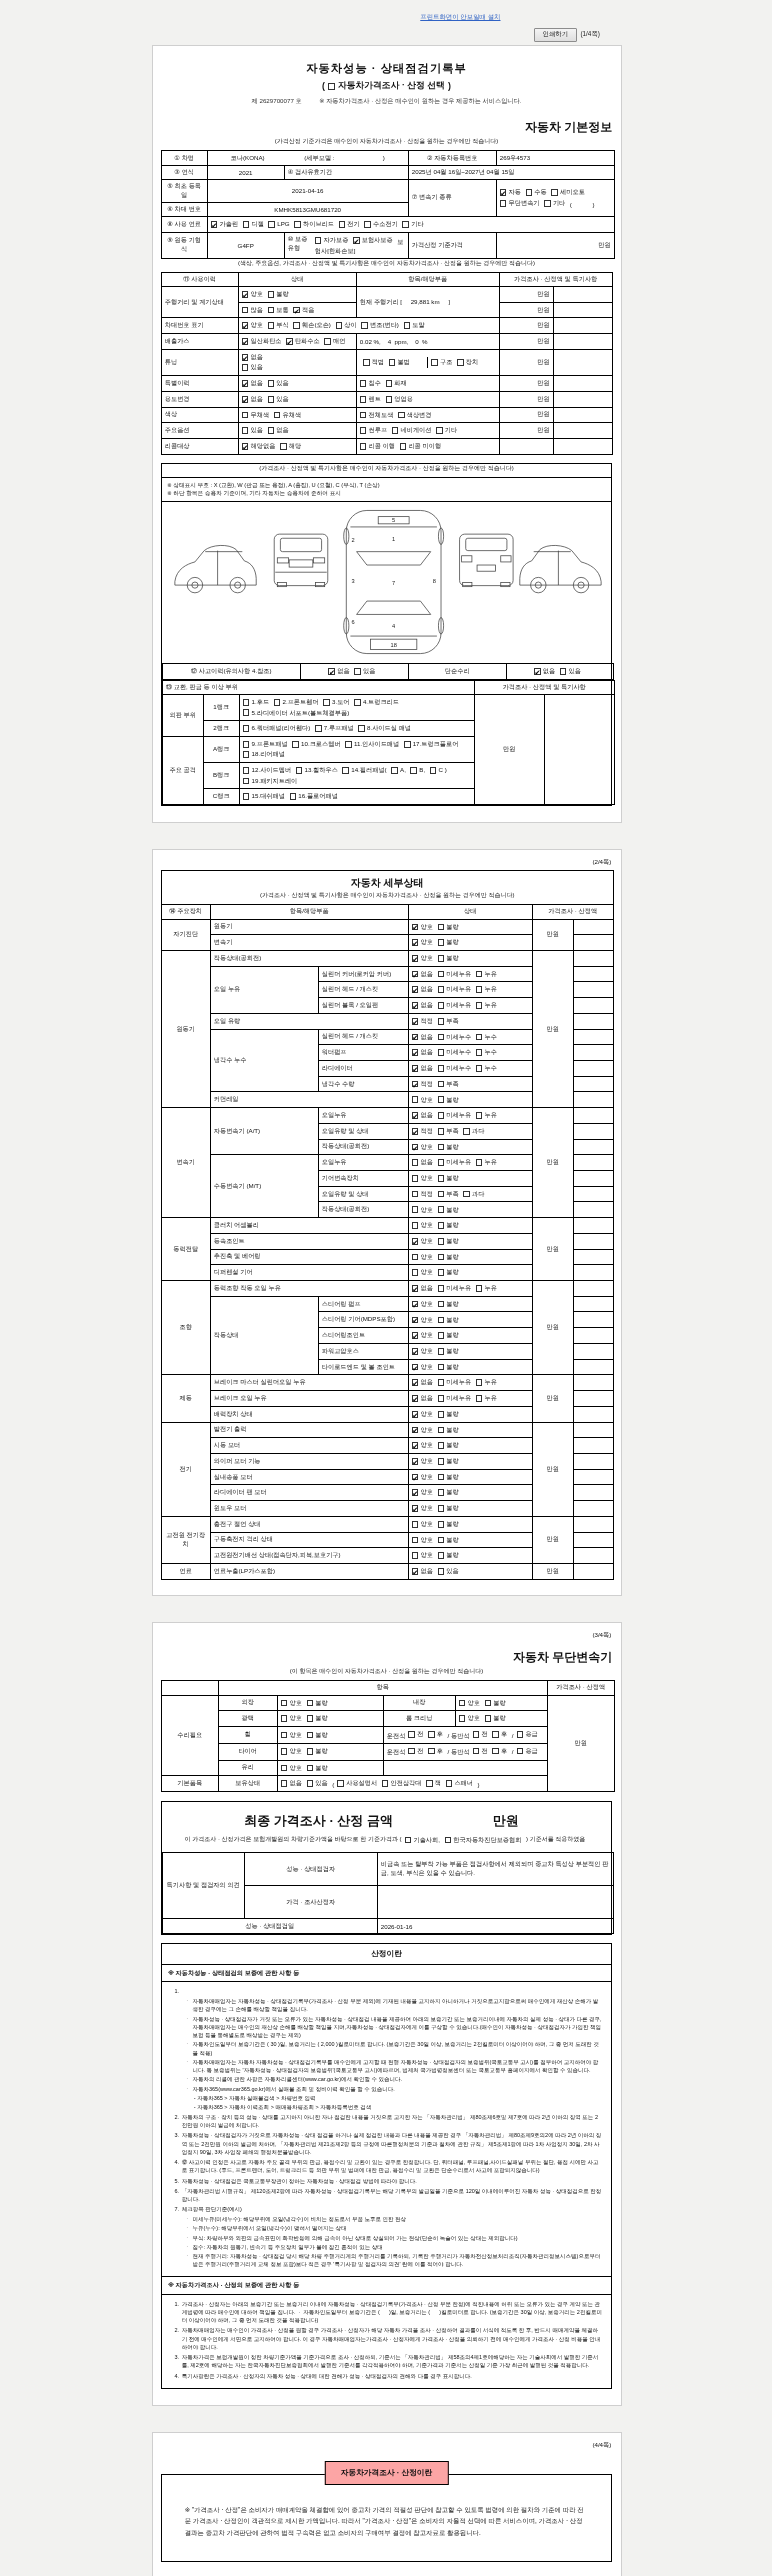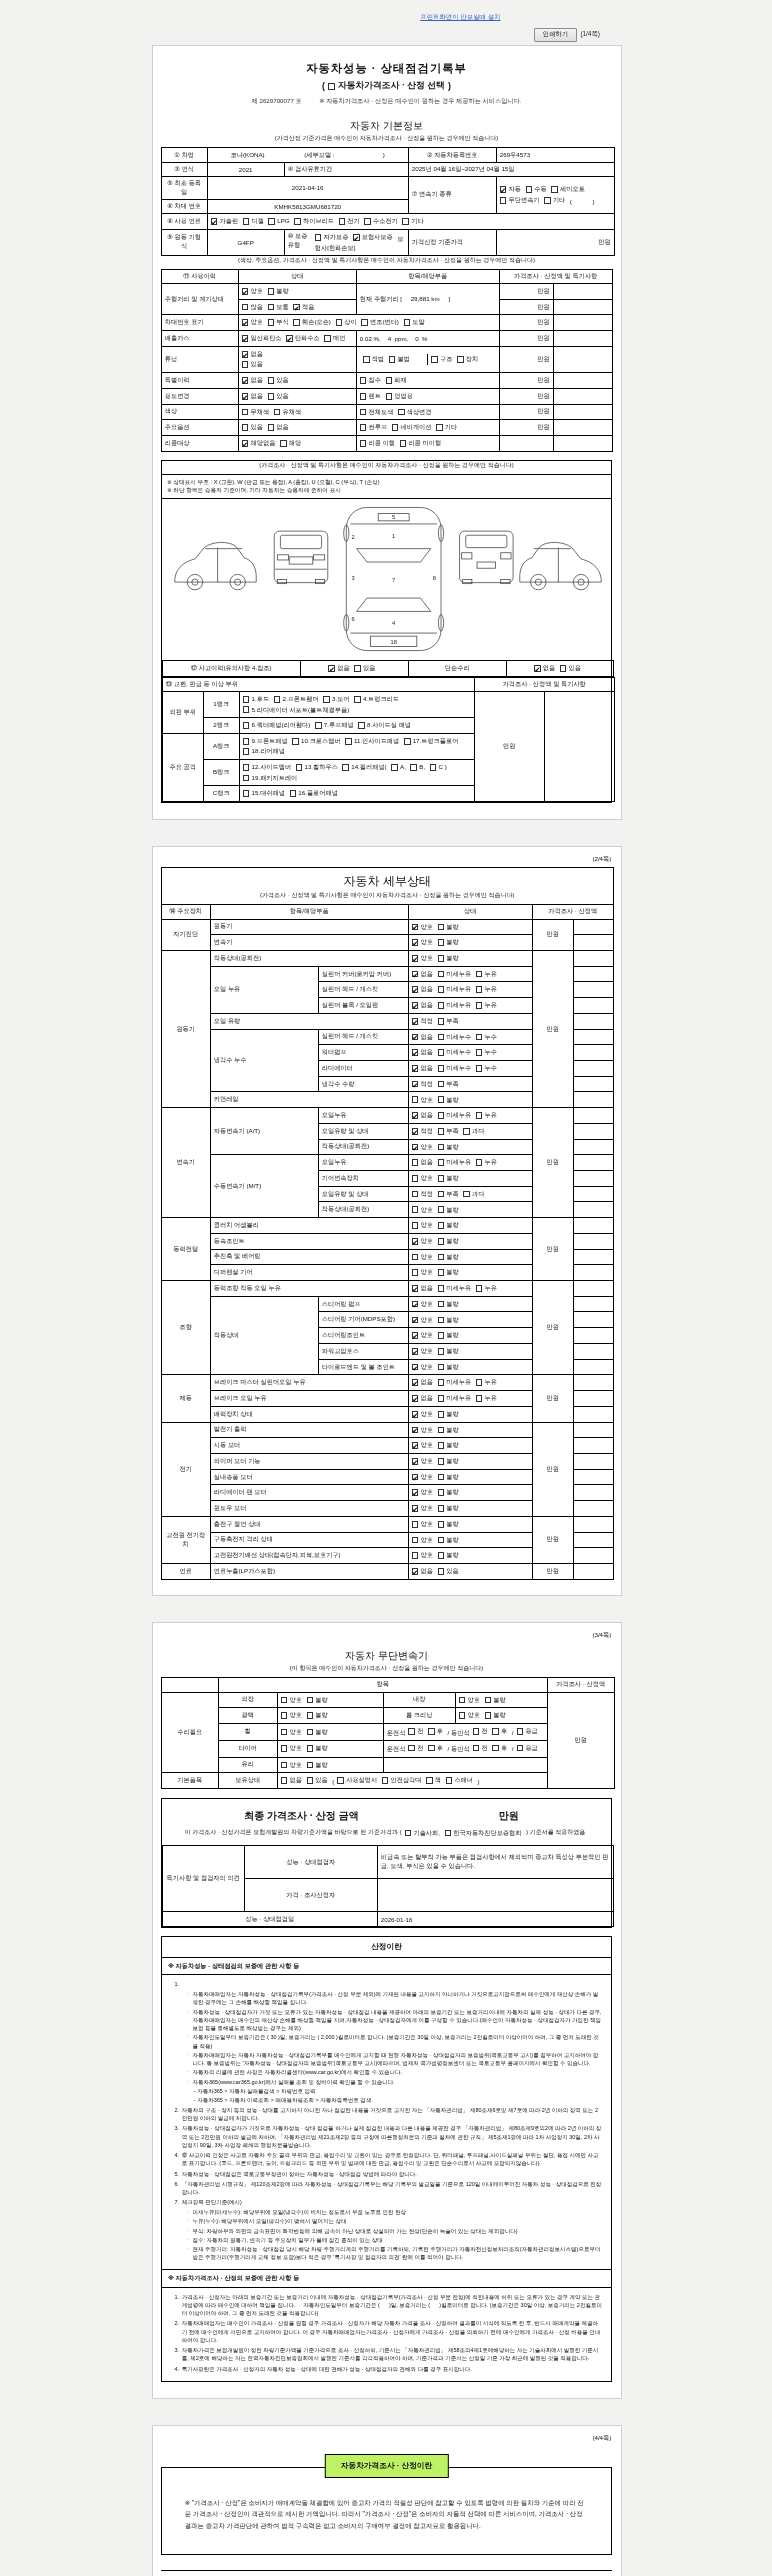--- a/index.html
+++ b/index.html
@@ -9,21 +9,21 @@
 .install-row{text-align:right;padding-right:121px;padding-bottom:5.2px}
 a.install-link{color:#2f62c4;font-size:6.4px;text-decoration:underline;cursor:pointer}
 .print-row{display:flex;justify-content:flex-end;align-items:center;gap:3.6px;padding-right:21.6px;padding-bottom:3.1px}
 button.print-btn{font-size:6.4px;padding:1.5px 7.7px;background:linear-gradient(#f4f4f4,#dedede);border:0.5px solid #8d8d8d;border-radius:1px;font-family:inherit;cursor:pointer}
 .page-tag{font-size:6.4px;color:#222}
 .page{width:470px;margin:0 auto 26px;background:#fff;border:0.5px solid #cfcfcf;padding:6.2px 8.2px 15.5px}
 .page-tag-right{text-align:right;font-size:6.2px;padding:2.1px 1px 3.1px}
 .doc-title{text-align:center;font-size:11.3px;font-weight:bold;letter-spacing:1px;padding-top:9.3px}
 .doc-subtitle{text-align:center;font-size:8.8px;font-weight:bold;padding:4.1px 0 5.2px;display:flex;justify-content:center;align-items:center;gap:3.1px}
 .doc-no-row{display:flex;justify-content:center;gap:17.5px;font-size:6.2px;color:#333;padding-bottom:7.2px}
-.sec-title{text-align:center;font-weight:normal;font-size:10px;padding:5.2px 0 1.5px}
+.sec-title{text-align:right;font-weight:bold;font-size:12px;padding:5.2px 0 1.5px}
 .sec-sub{text-align:center;font-size:6px;padding-bottom:4.1px}
 table.tbl{border-collapse:collapse;width:100%;border:1px solid #000;table-layout:fixed}
 .tbl th,.tbl td{border:0.5px solid #000;font-size:6.2px;padding:2.1px 3.1px;vertical-align:middle;word-break:break-all}
 .tbl th{font-weight:normal;text-align:center}
 .lbl{text-align:center}
 .amt{text-align:right;padding-right:5.2px}
 .amt-c{text-align:center}
 .cb{display:inline-block;width:6.7px;height:6.7px;border:0.8px solid #333;background:#fff;position:relative;flex:none}
 .cb.on::after{content:"✔";position:absolute;left:-0.5px;top:-2.1px;font-size:7.2px;color:#000}
 .opt{display:inline-flex;align-items:center;gap:2.1px;margin-right:4.6px;font-size:6.2px;line-height:1.7}
@@ -32,37 +32,37 @@
 .split{display:flex;align-items:center}
 .split>div{flex:1;padding-left:3.1px}
 .split>div+div{border-left:0.5px solid #000}
 .acc-outer{border:1px solid #000;margin-top:8.2px}
 .acc-notes{border-top:0.5px solid #000;font-size:5.7px;line-height:1.55;padding:2.6px 5.2px}
 .diagram-area{border-top:0.5px solid #000;padding:2.1px 0;text-align:center}
 table.inner-tbl{border-collapse:collapse;width:100%;border-top:1px solid #000;table-layout:fixed}
 .inner-tbl td{border:0.5px solid #000;font-size:6.2px;padding:2.1px 3.1px;vertical-align:middle;word-break:break-all}
 .detail-tbl .gcell{text-align:center}
 .final-box{border:1px solid #000;margin-top:9.3px}
-.final-row{display:flex;align-items:center;padding:9.3px 15.5px 4.1px;font-size:10px}
+.final-row{display:flex;align-items:center;padding:9.3px 15.5px 4.1px;font-size:13px}
 .final-title{font-weight:bold;margin-left:67px}
 .final-unit{margin-left:auto;margin-right:77px;font-weight:bold}
 .final-note{display:flex;justify-content:center;flex-wrap:wrap;align-items:center;font-size:6px;padding:1px 12.4px 7.2px;line-height:1.6}
 .notice-box{border:1px solid #000;margin-top:8.2px}
 .notice-title{text-align:center;font-weight:bold;font-size:7.7px;padding:5.2px 0;border-bottom:1px solid #000}
 .notice-head{font-weight:bold;font-size:6.2px;padding:3.6px 6.2px;border-bottom:1px solid #000}
 .notice-head.second{border-top:1px solid #000}
 .notice-body{padding:4.1px 3.1px 7.2px}
 .n-item{display:flex;gap:2.6px;padding:1px 6.2px;font-size:5.5px;line-height:1.5}
 .n-num{flex:none;width:8.2px;text-align:right}
 .n-txt{flex:1}
 .n-bullet{display:flex;gap:2.6px;padding:0.5px 6.2px 0.5px 19.6px;font-size:5.5px;line-height:1.5}
 .n-mark{flex:none}
 .n-dash{padding:0.5px 6.2px 0.5px 29px;font-size:5.5px;line-height:1.5}
 .intro-wrap{margin-top:20.6px;border:1px solid #000;position:relative;padding:29px 23px 23px}
-.intro-title{position:absolute;top:-13.4px;left:50%;transform:translateX(-50%);background:#bef264;border:1px solid #000;padding:5.7px 15.5px;font-weight:bold;font-size:7.7px;white-space:nowrap}
+.intro-title{position:absolute;top:-13.4px;left:50%;transform:translateX(-50%);background:#fca5a5;border:1px solid #000;padding:5.7px 15.5px;font-weight:bold;font-size:7.7px;white-space:nowrap}
 .intro-text{font-size:6.4px;line-height:1.8}
 .photo-sec-title{border-top:1px solid #000;border-bottom:1px solid #000;margin-top:14.4px;text-align:center;font-weight:bold;font-size:7.7px;padding:5.2px}
 .photo-stack{display:flex;flex-direction:column;align-items:center;gap:7.2px;padding:8.2px 0 3.1px}
 svg text{font-family:"Liberation Sans","DejaVu Sans",sans-serif}
 </style>
 </head>
 <body>
 
 <div class="topbar">
   <div class="install-row">
@@ -612,21 +612,21 @@
         <col style="width:49px">
         <col style="width:108px">
         <col style="width:90px">
         <col style="width:124px">
         <col style="width:41px">
         <col style="width:40px">
       </colgroup>
     <thead>
       <tr>
         <th style="border-bottom:0.5px solid #000" colspan="6">
-          <div style="font-weight:normal;font-size:12px;padding:3.1px 0 1px">자동차 세부상태</div>
+          <div style="font-weight:bold;font-size:10px;padding:3.1px 0 1px">자동차 세부상태</div>
           <div style="font-size:6px;font-weight:normal;padding-bottom:2.1px">(가격조사 · 산정액 및 특기사항은 매수인이 자동차가격조사 · 산정을 원하는 경우에만 적습니다)</div>
         </th>
       </tr>
       <tr>
         <th>⑭ 주요장치</th>
         <th colspan="2">항목/해당부품</th>
         <th>상태</th>
         <th colspan="2">가격조사 · 산정액</th>
       </tr>
     </thead>

